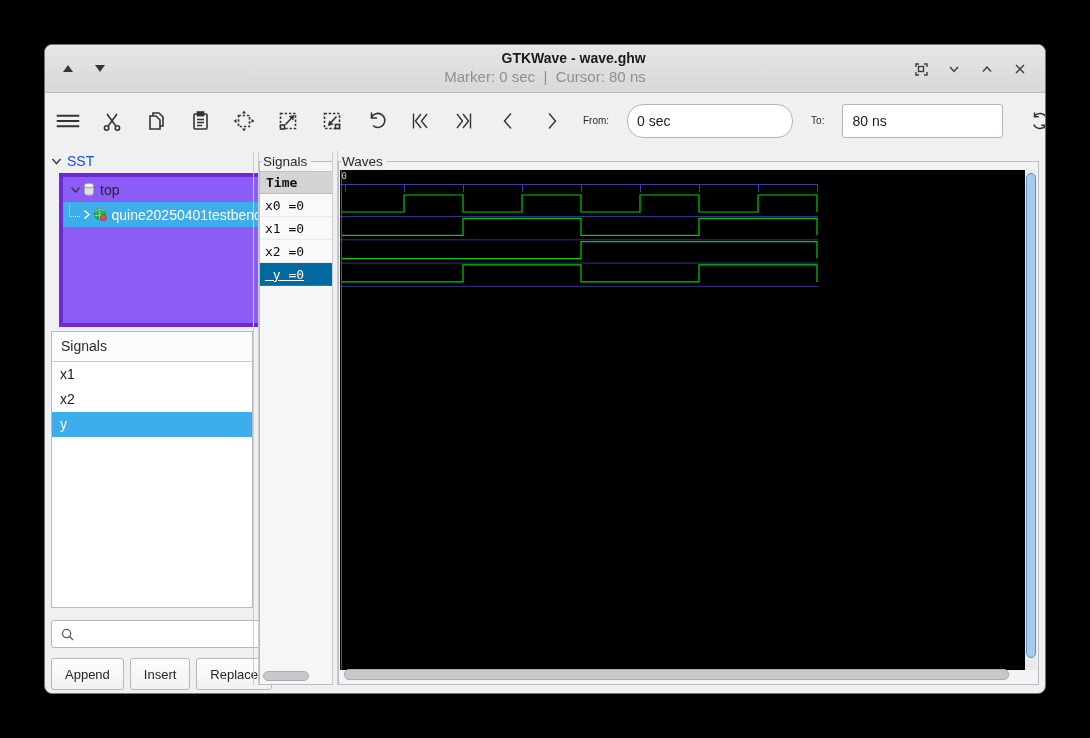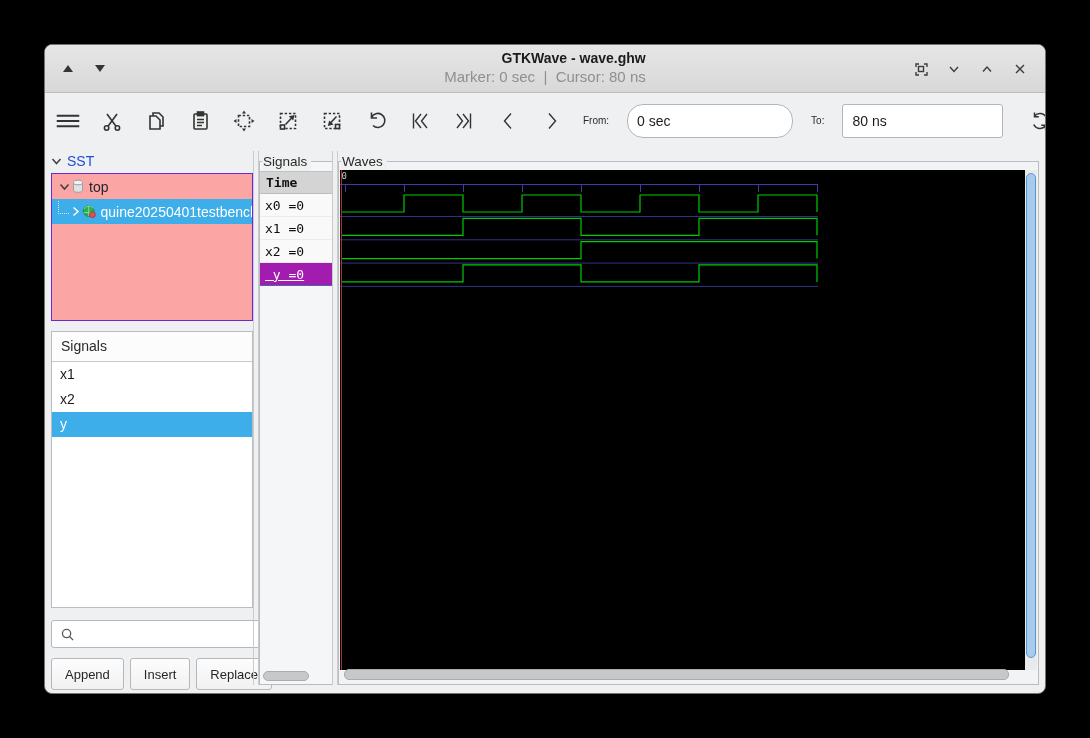--- a/index.html
+++ b/index.html
@@ -38,22 +38,22 @@
   
   .content{position:absolute;left:0;top:104px;right:0;bottom:0;}
 
   .splitter{position:absolute;top:2px;bottom:8px;width:4px;
             border-left:1px solid #c9cbcd;border-right:1px solid #c9cbcd;}
 
   
   .left-col{position:absolute;left:6px;top:2px;width:202px;bottom:5px;}
   .sst-header{height:20px;display:flex;align-items:center;gap:5px;font-size:14px;color:#1d4ed8;}
   .sst-header svg{stroke:#444;fill:none;stroke-width:1.5;}
-  .sst-tree{position:absolute;top:22px;left:0;width:200px;height:146px;
-            background:#fca5a5;border:1px solid #6d28d9;overflow:hidden;}
+  .sst-tree{position:absolute;top:22px;left:8px;width:200px;height:146px;
+            background:#8b5cf6;border:4px solid #6d28d9;overflow:hidden;}
   .tree-row{height:25px;display:flex;align-items:center;font-size:14px;color:#232629;}
   .tree-row .exp{width:14px;display:flex;justify-content:center;}
   .tree-row .exp svg{stroke:#3f3f3f;fill:none;stroke-width:1.5;}
   .tree-row.sel{background:#3daee9;color:#fff;}
   .tree-row.sel .exp svg{stroke:#fff;}
   .tree-row .lbl{white-space:nowrap;overflow:hidden;margin-left:4px;}
   .branch{width:10px;height:12px;border-left:1px dotted #cfe9f8;border-bottom:1px dotted #cfe9f8;
           margin:0 0 8px 6px;}
 
   .signals-box{position:absolute;top:180px;left:0;width:200px;height:275px;
@@ -78,21 +78,21 @@
   .mid-col{position:absolute;left:214px;top:2px;width:74px;bottom:8px;}
   .frame{position:absolute;left:0;right:0;top:10px;bottom:0;border:1px solid #b9bcc0;background:#f5f6f7;}
   .frame-legend{position:absolute;top:-9px;left:2px;background:#eff0f1;padding:0 4px 0 1px;
                 font-size:13.5px;color:#2a2a2a;line-height:18px;}
   .time-header{margin-top:9px;height:21px;background:#d4d4d4;border-top:1px solid #c2c2c2;
                border-bottom:1px solid #bcbcbc;display:flex;align-items:center;padding-left:6px;
                font-family:"DejaVu Sans Mono","Liberation Mono",monospace;font-size:13px;font-weight:bold;color:#111;}
   .mid-row{height:22px;display:flex;align-items:center;padding-left:5px;background:#f9f9f9;
            border-bottom:1px solid #ebebeb;white-space:pre;
            font-family:"DejaVu Sans Mono","Liberation Mono",monospace;font-size:13px;color:#0d0d0d;}
-  .mid-row.sel{background:#a21caf;border-bottom-color:#4468ad;color:#fff;text-decoration:underline;}
+  .mid-row.sel{background:#0369a1;border-bottom-color:#4468ad;color:#fff;text-decoration:underline;}
   .mid-hscroll{position:absolute;left:3px;bottom:3px;width:64px;height:10px;}
   .mid-hpill{width:44px;height:8px;background:#c6c8ca;border:1px solid #a9acaf;border-radius:5px;}
 
   
   .waves-col{position:absolute;left:293px;top:2px;right:6px;bottom:8px;}
   .wave-canvas{position:absolute;left:1px;top:8px;width:689px;height:500px;background:#000;}
   .waves-vscroll{position:absolute;right:1px;top:8px;width:12px;height:500px;background:#e9eaeb;}
   .waves-vpill{position:absolute;left:1px;top:3px;width:8px;height:483px;background:#a7cbea;
                border:1px solid #5e96cc;border-radius:5px;}
   .waves-hscroll{position:absolute;left:1px;right:14px;bottom:4px;height:11px;}

